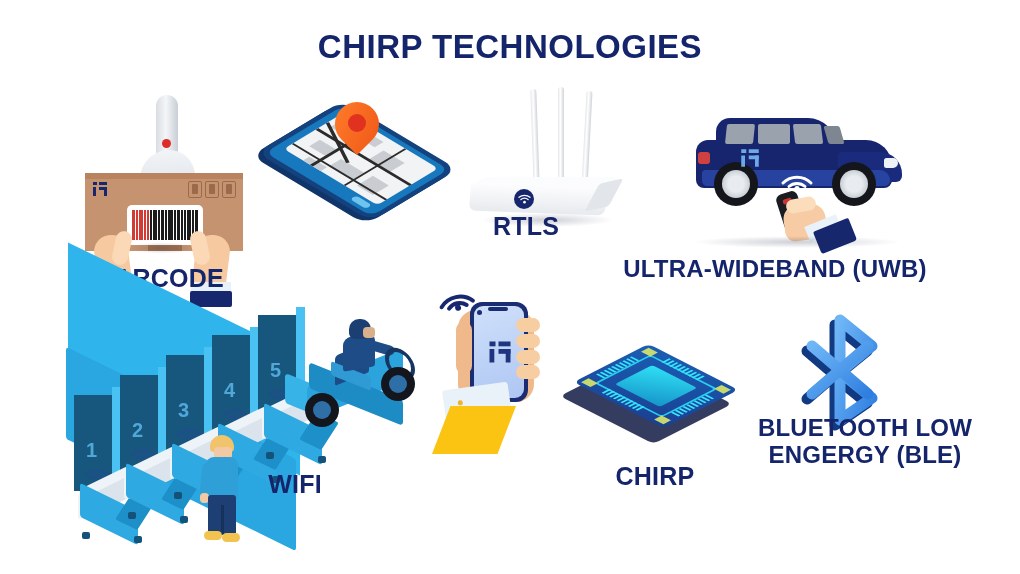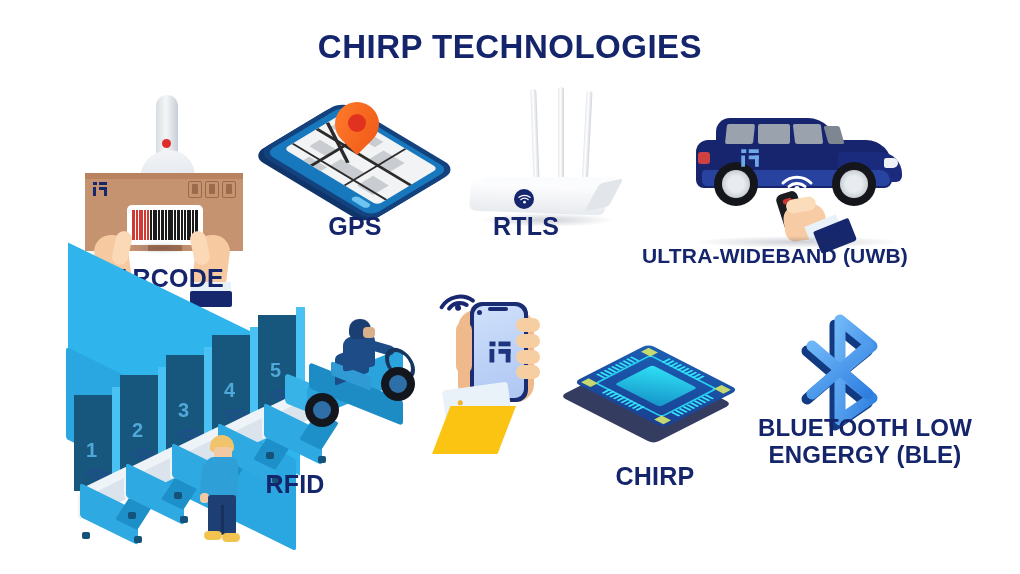--- a/index.html
+++ b/index.html
@@ -110,21 +110,21 @@
   .car-sig{position:absolute;left:92px;top:56px;width:34px;height:26px;}
   .fob{position:absolute;left:92px;top:84px;width:22px;height:38px;background:#1b1c22;border-radius:6px;transform:rotate(-18deg);}
   .fob i{position:absolute;left:6px;top:6px;width:9px;height:5px;background:#c33;border-radius:2px;}
   .fob u{position:absolute;left:7px;bottom:4px;width:7px;height:7px;border:2px solid #555;border-radius:50%;}
   .uwb-hand{position:absolute;left:96px;top:96px;width:42px;height:36px;background:#f7cba4;border-radius:14px 16px 10px 10px;transform:rotate(-8deg);}
   .uwb-fing{position:absolute;left:98px;top:90px;width:30px;height:14px;background:#fbdcbb;border-radius:8px;transform:rotate(-10deg);}
   .uwb-cuff{position:absolute;left:118px;top:112px;width:34px;height:16px;background:#eaf2f9;transform:rotate(-22deg);}
   .uwb-slv{position:absolute;left:128px;top:116px;width:38px;height:24px;background:#16276e;
       transform:rotate(-22deg);border-radius:2px 2px 3px 3px;}
   .car-sh{left:692px;top:236px;width:210px;height:12px;}
-  #uwb-label{left:600px;top:244px;width:350px;font-size:21px;}
+  #uwb-label{left:600px;top:256px;width:350px;font-size:24px;}
 
   
   #rfid-ill{left:60px;top:295px;width:370px;height:260px;}
   .rack-floor{position:absolute;left:6px;top:108px;width:230px;height:92px;background:#2aa7e0;
       transform:skewY(26deg);border-radius:3px;}
   .rack-back{position:absolute;left:8px;top:4px;width:232px;height:120px;background:#2fb4ec;
       transform:skewY(26deg);}
   .bay{position:absolute;width:40px;height:96px;background:#17567d;}
   .bay span{position:absolute;left:12px;top:44px;color:#4fa8d8;font-size:20px;font-weight:bold;
       font-family:"Liberation Sans",sans-serif;}
@@ -304,21 +304,20 @@
         <i style="left:68px;top:0;width:2px;height:80px;"></i>
         <i style="left:0;top:18px;width:56px;height:3px;transform:rotate(28deg);transform-origin:left;"></i>
       </div>
       <div class="gps-btn"></div>
     </div>
     <div class="gps-pin">
       <div class="pb"></div>
         <div class="pd"></div>
     </div>
   </div>
-  <div class="label" id="gps-label">GPS</div>
 
   <div class="abs" id="wifi-ill">
     <div class="wf-ant wf-a1"></div>
     <div class="wf-ant wf-a2"></div>
     <div class="wf-ant wf-a3"></div>
     <div class="wf-top"></div>
     <div class="wf-body"></div>
     <div class="wf-side"></div>
     <div class="wf-badge">
       <svg viewBox="0 0 16 14" width="13" height="11">
@@ -502,21 +501,21 @@
       <div class="drv-wheelring"></div>
       <div class="tug-wheel tug-w1">
           <i></i>
         </div>
       <div class="tug-wheel tug-w2">
           <i></i>
         </div>
     </div>
   </div>
   <div class="sh w-sh"></div>
-  <div class="label" id="rfid-label">RFID</div>
+  <div class="label" id="rfid-label">WIFI</div>
 
   <div class="abs" id="cell-ill">
     <div class="ph-sig">
       <svg viewBox="0 0 40 32" width="40" height="32">
         <path d="M4 26a22 22 0 0 1 32 0" stroke="#18276f" stroke-width="4" fill="none" stroke-linecap="round" transform="rotate(-12 20 20)"></path>
         <path d="M11 29a13 13 0 0 1 18 0" stroke="#18276f" stroke-width="4" fill="none" stroke-linecap="round" transform="rotate(-12 20 20)"></path>
         <circle cx="20" cy="30" r="3" fill="#18276f" transform="rotate(-12 20 20)"></circle>
       </svg>
     </div>
     <div class="ph-hand"></div>

